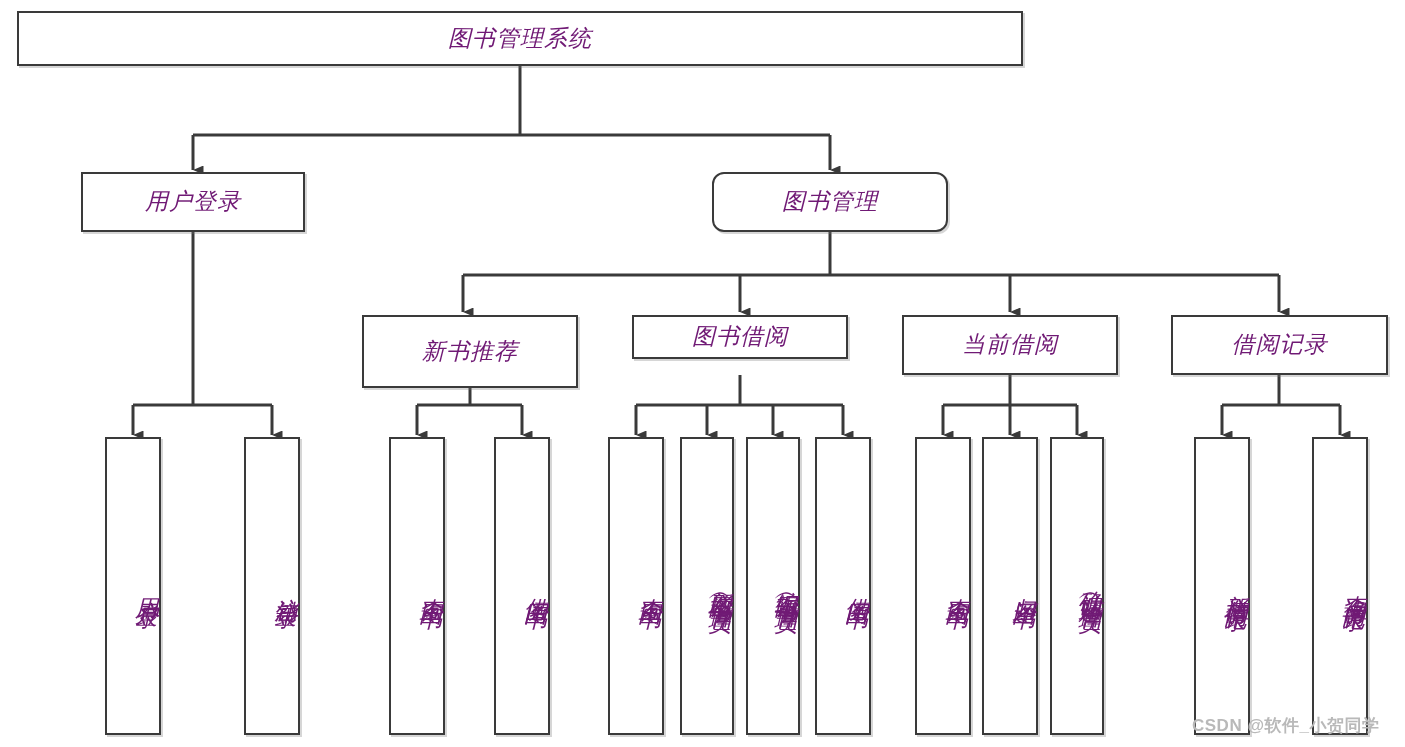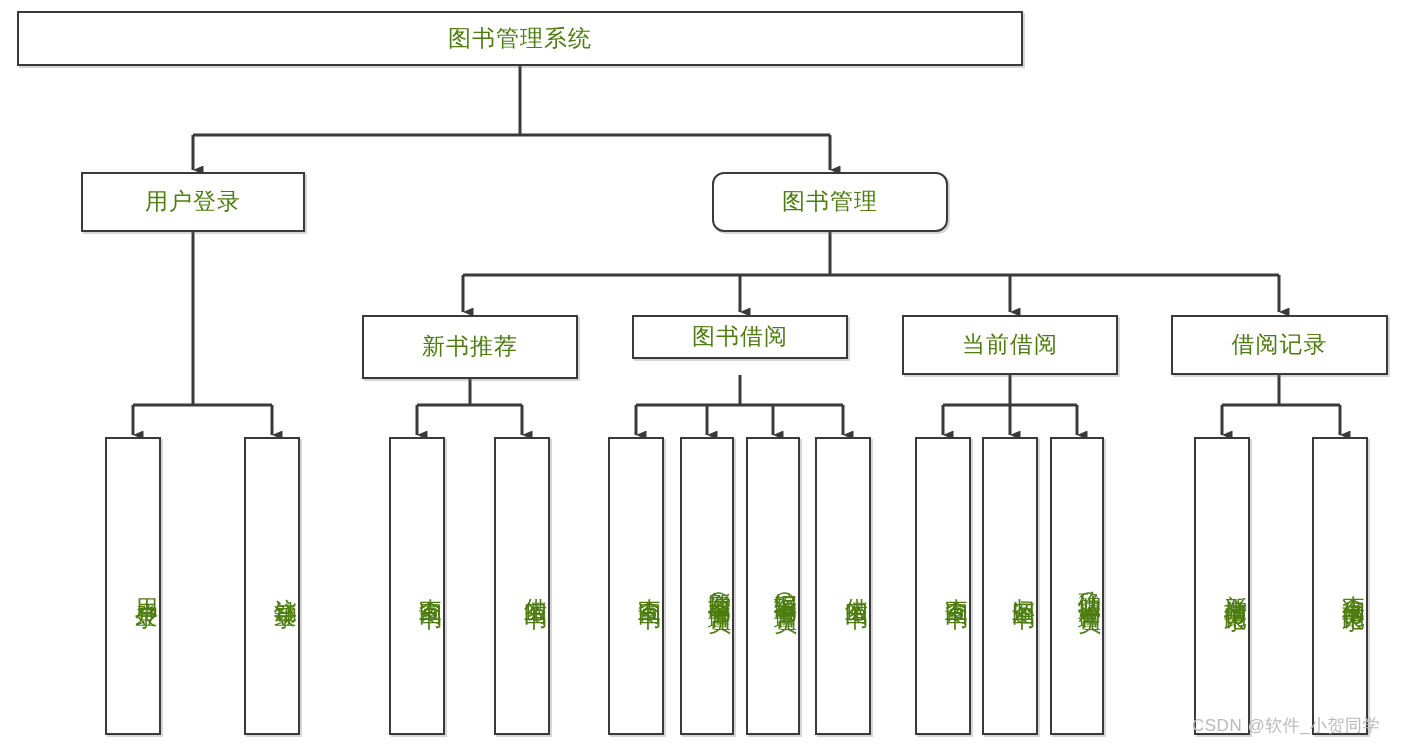--- a/index.html
+++ b/index.html
@@ -26,22 +26,23 @@
     pointer-events: none;
   }
   .node {
     position: absolute;
     box-sizing: border-box;
     border: 2.5px solid #3a3a3a;
     background: #ffffff;
     display: flex;
     align-items: center;
     justify-content: center;
-    color: #4d7c0f;
+    color: #701a75;
     box-shadow: 2px 2px 0 rgba(120,120,120,0.30);
+    font-style: italic;
   }
   .node.h {
     font-size: 23px;
     letter-spacing: 1px;
     line-height: 1.2;
     white-space: nowrap;
   }
   .node.v {
     writing-mode: vertical-rl;
     text-orientation: upright;
@@ -56,20 +57,21 @@
   }
   .node.v > span {
     display: block;
   }
   .watermark {
     position: absolute;
     font-size: 17px;
     color: #b9b9b9;
     white-space: nowrap;
     letter-spacing: 0.5px;
+    font-weight: bold;
   }
 </style>
 </head>
 <body>
 
 <div id="canvas">
 
   <svg id="wires" viewBox="0 0 1405 747">
     <defs>
       <marker id="arw" markerWidth="9" markerHeight="11" refX="4.5" refY="10.5" orient="auto" markerUnits="userSpaceOnUse">
@@ -120,21 +122,21 @@
       <path d="M1222,405 L1222,435" marker-end="url(#arw)"></path>
       <path d="M1340,405 L1340,435" marker-end="url(#arw)"></path>
     </g>
   </svg>
 
   <div class="node h" style="left:17px; top:11px; width:1006px; height:55px;">图书管理系统</div>
 
   <div class="node h" style="left:81px; top:172px; width:224px; height:60px;">用户登录</div>
   <div class="node h" style="left:712px; top:172px; width:236px; height:60px;border-radius:12px;">图书管理</div>
 
-  <div class="node h" style="left:362px; top:315px; width:216px; height:64px;">新书推荐</div>
+  <div class="node h" style="left:362px; top:315px; width:216px; height:73px;">新书推荐</div>
   <div class="node h" style="left:632px; top:315px; width:216px; height:44px;">图书借阅</div>
   <div class="node h" style="left:902px; top:315px; width:216px; height:60px;">当前借阅</div>
   <div class="node h" style="left:1171px; top:315px; width:217px; height:60px;">借阅记录</div>
 
   <div class="node v" style="left:105px; top:437px; width:56px; height:298px;">
     <span>用户登录</span>
   </div>
   <div class="node v" style="left:244px; top:437px; width:56px; height:298px;">
     <span>注销登录</span>
   </div>

